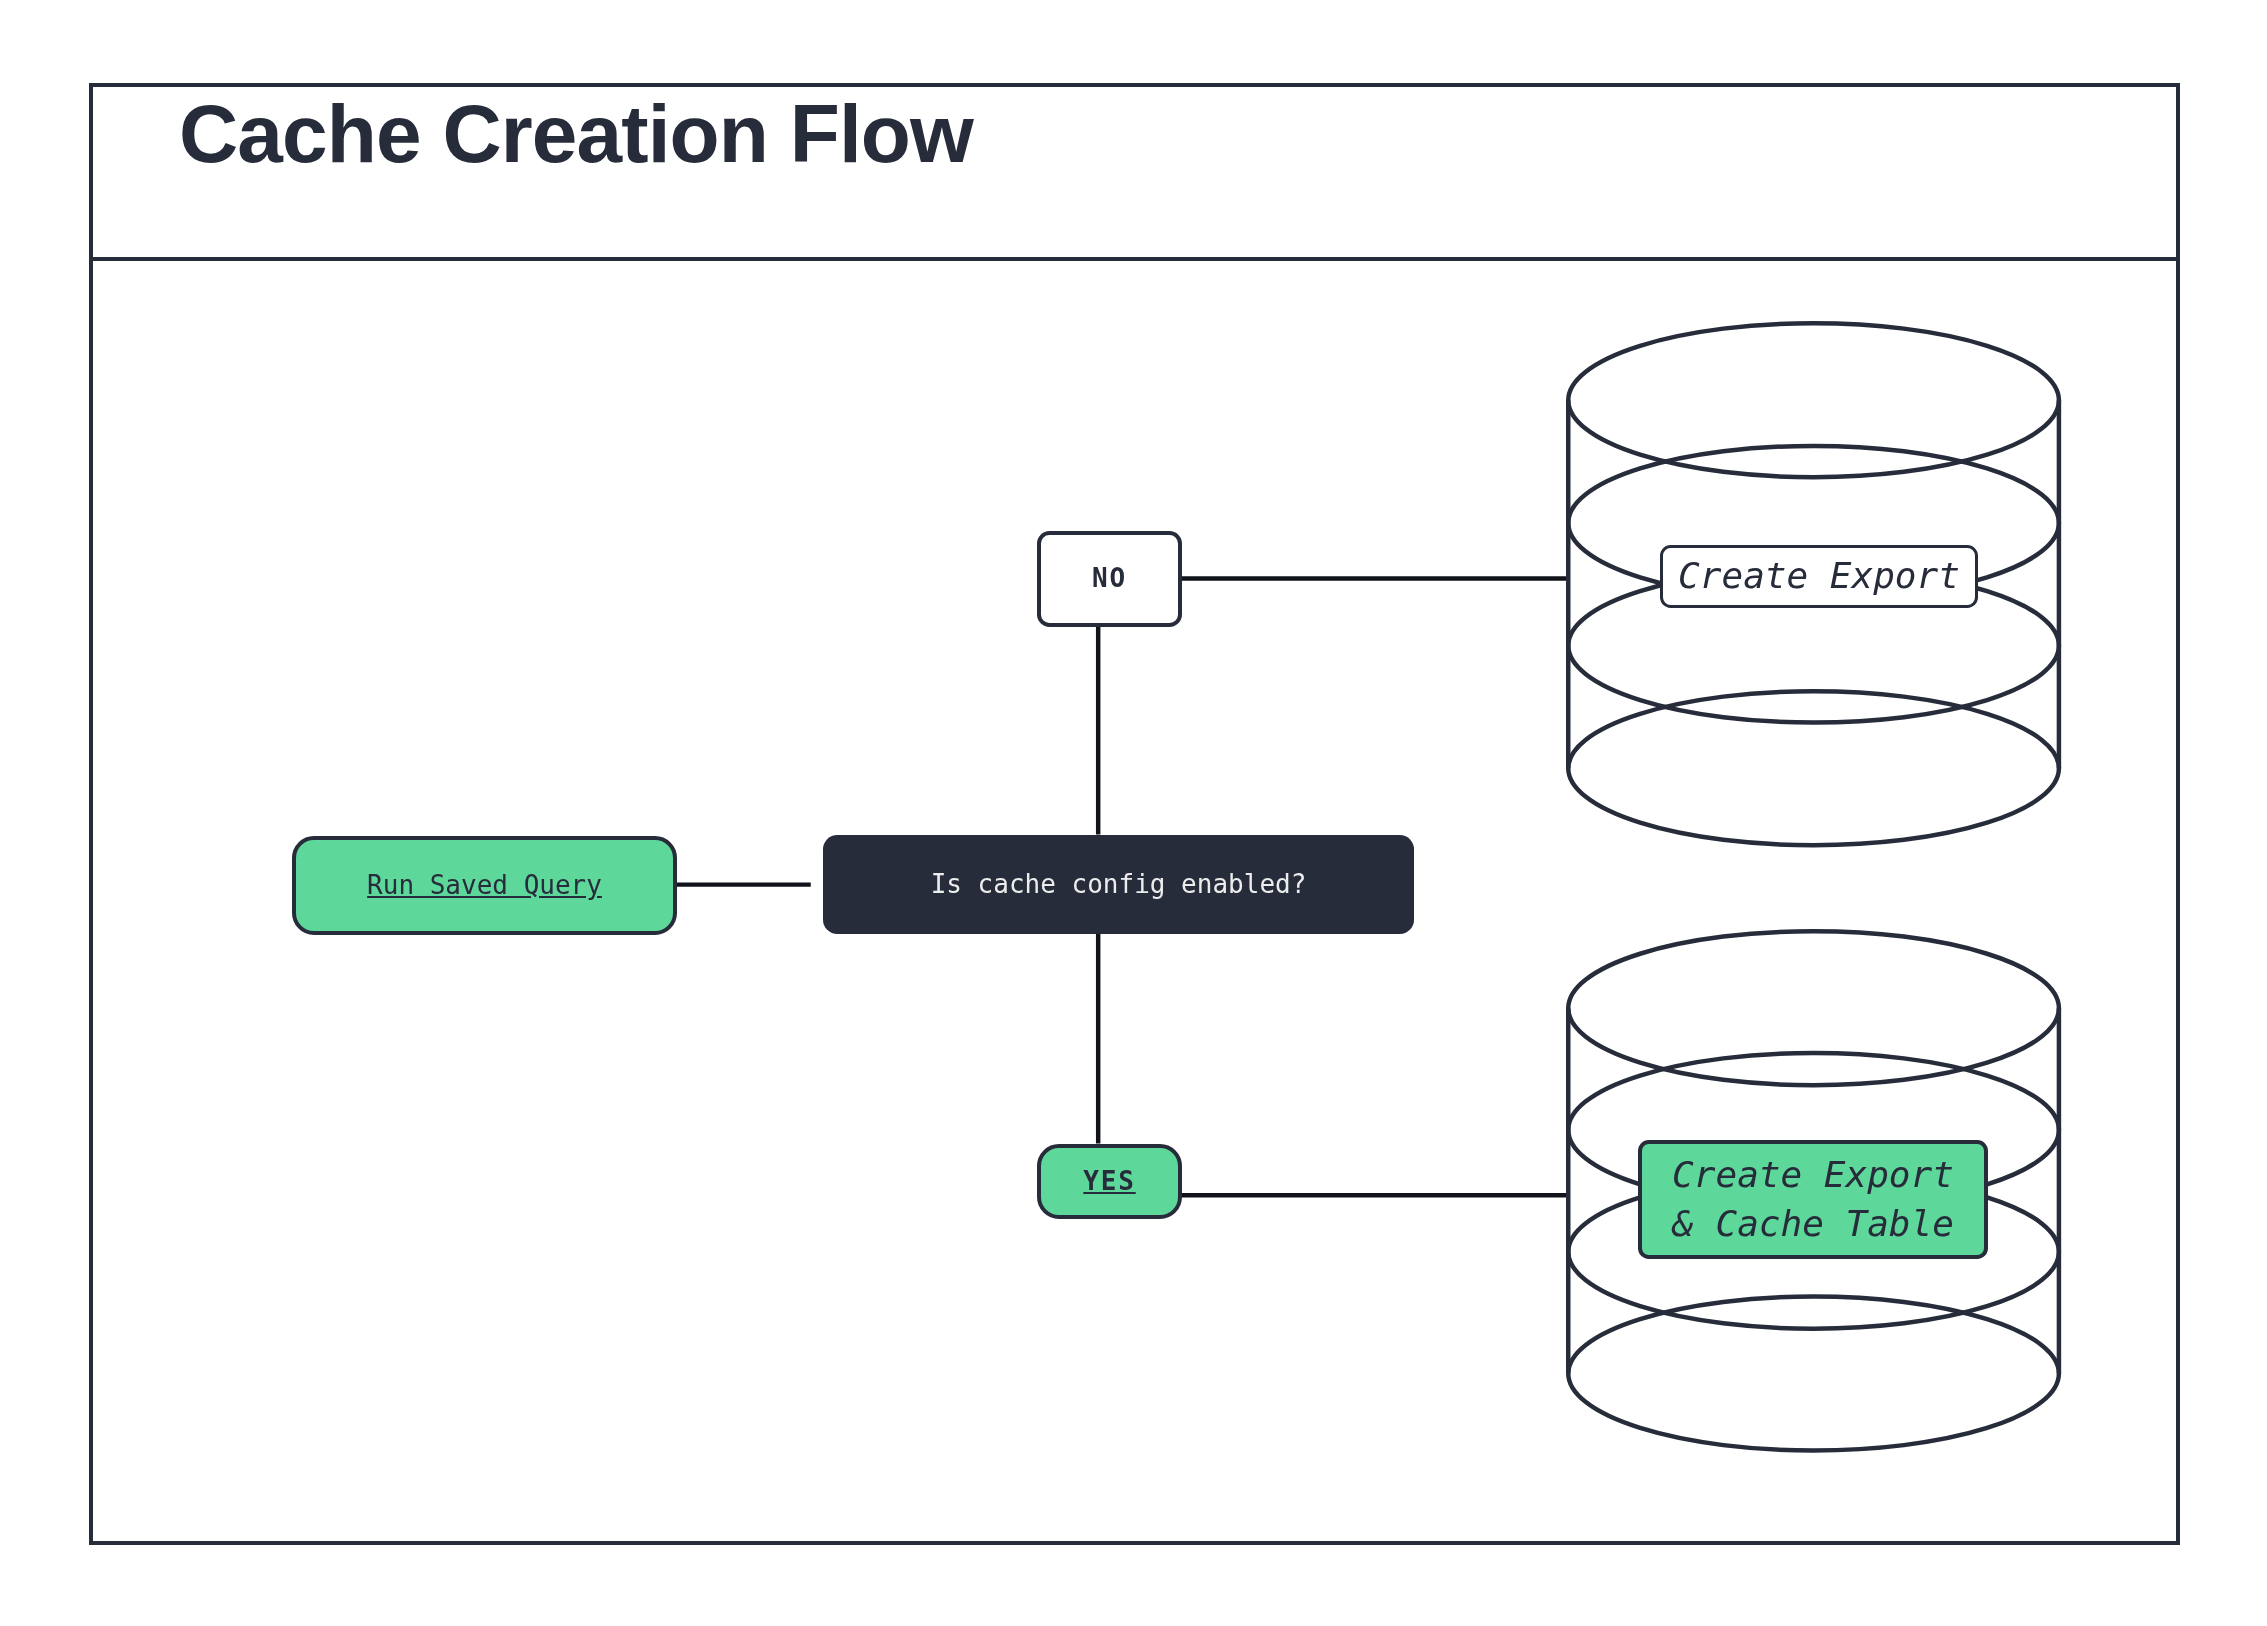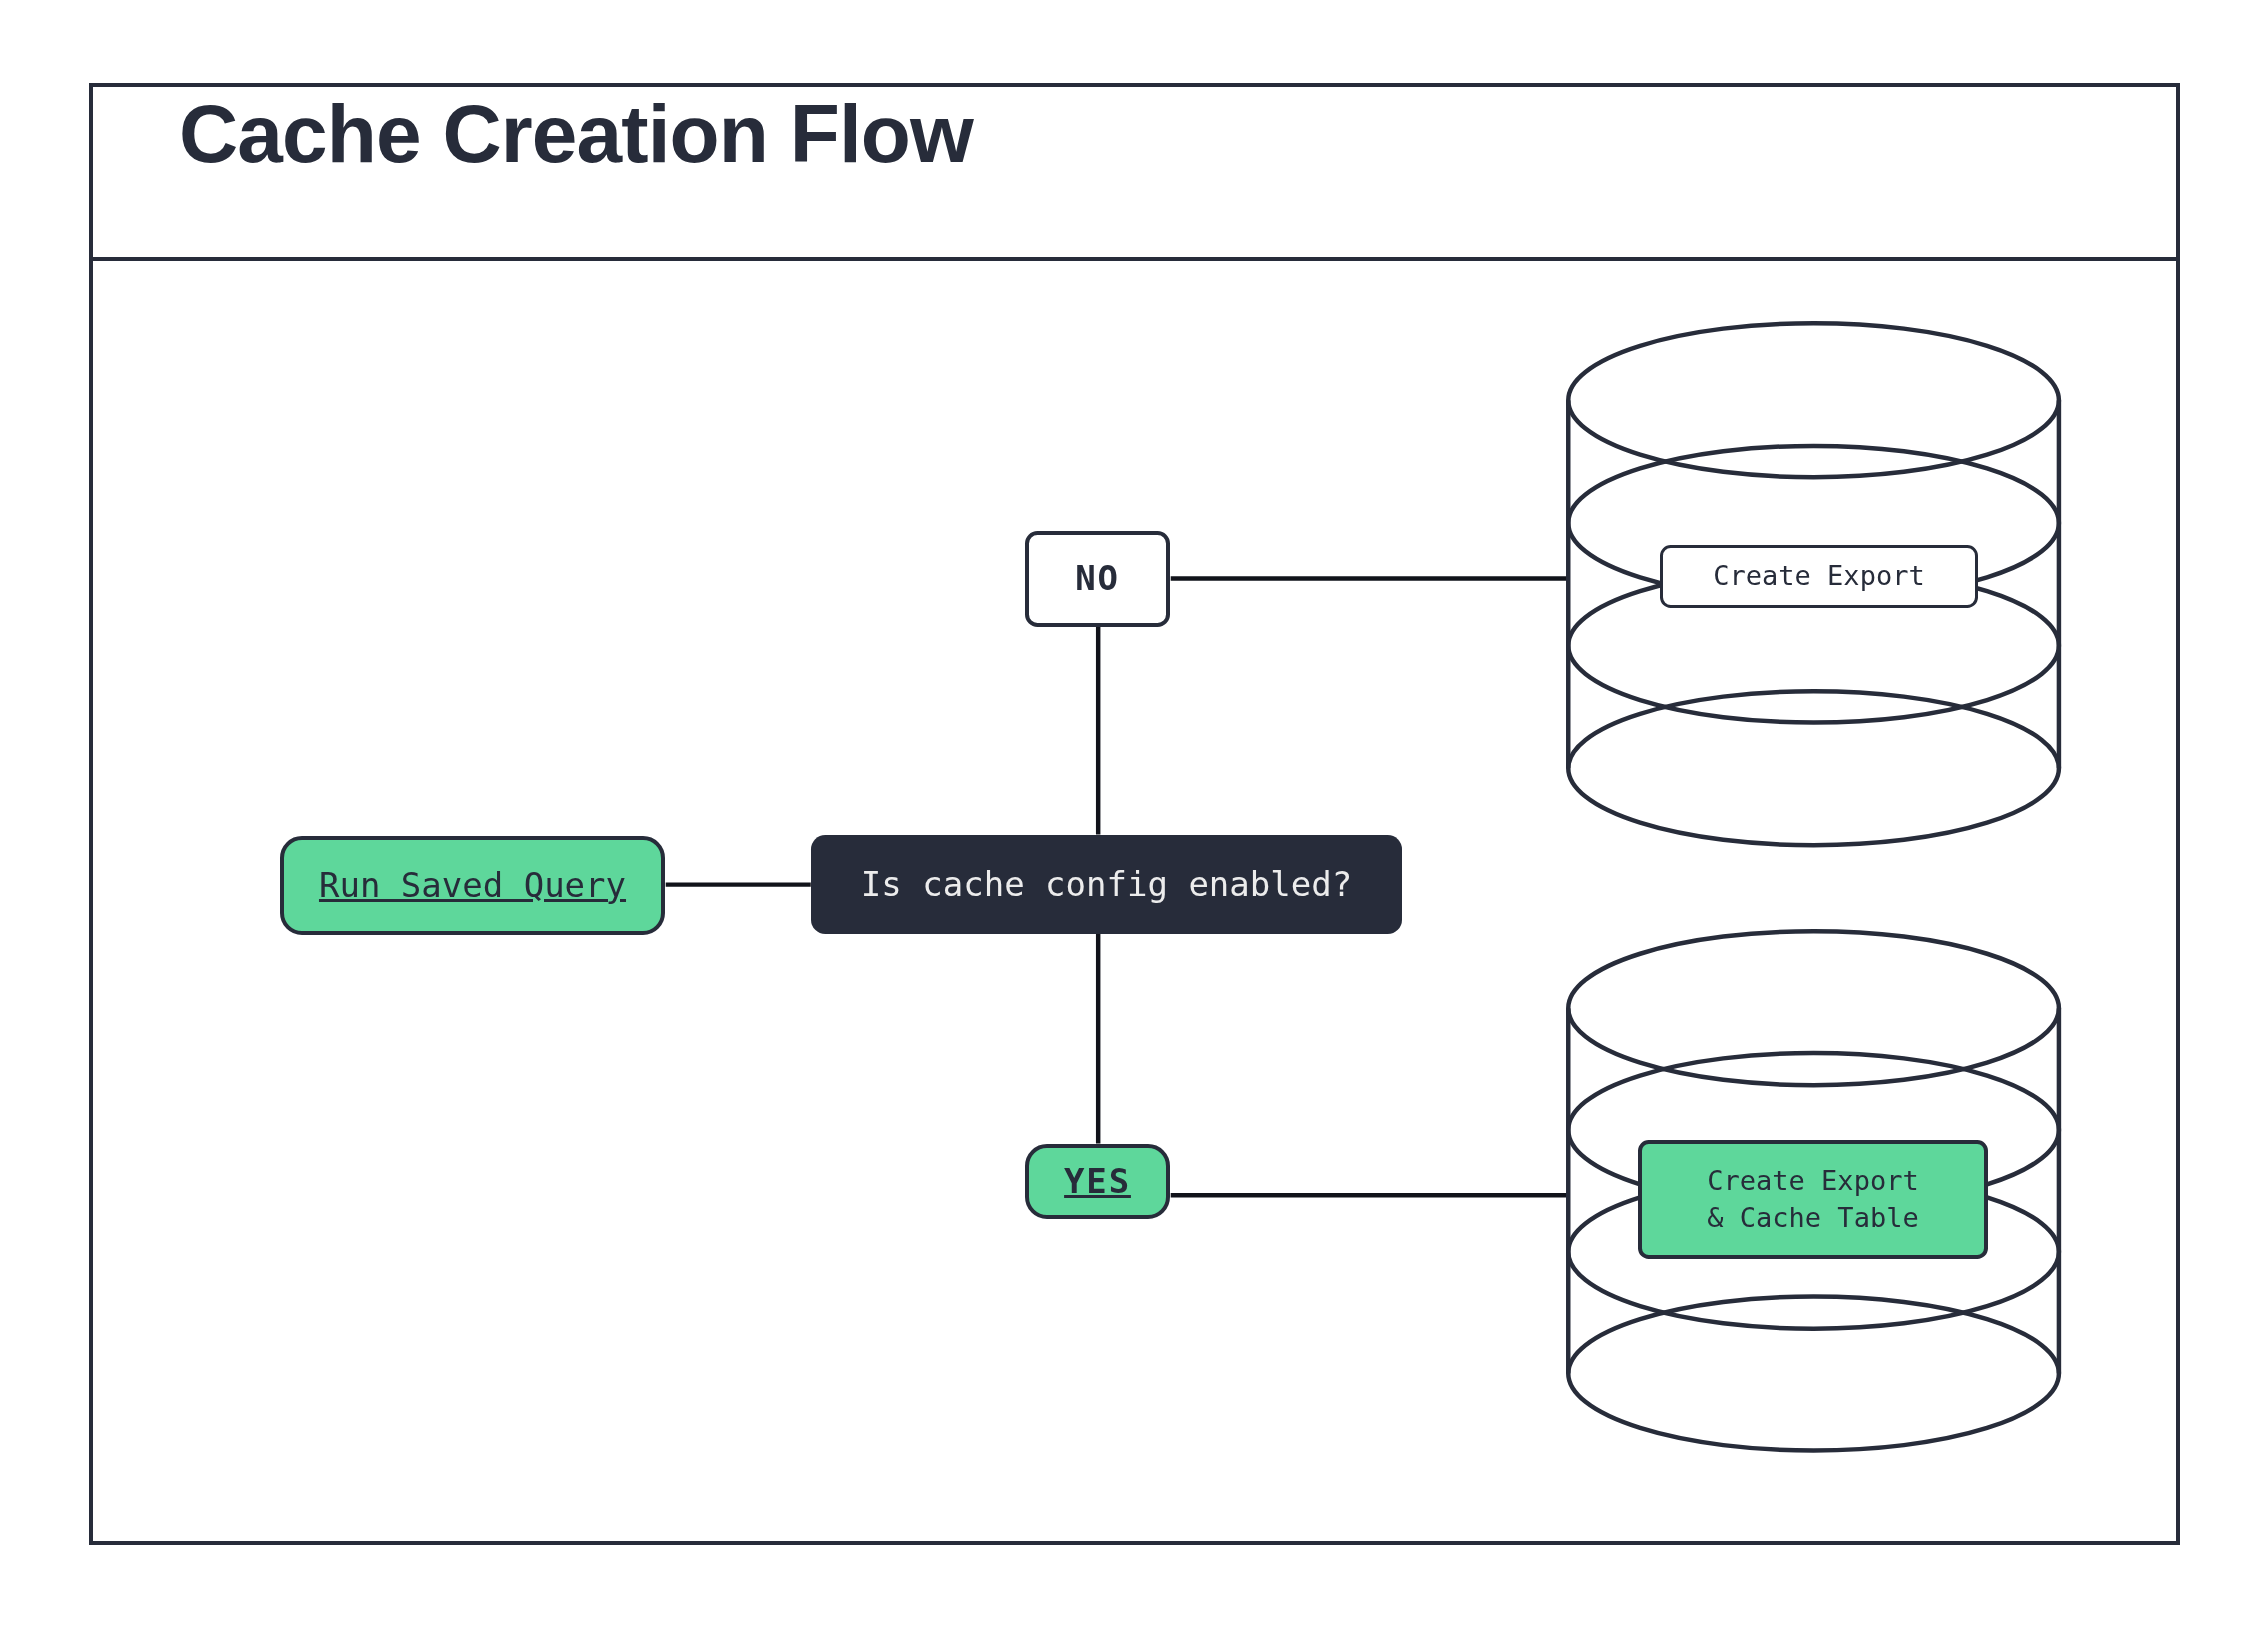--- a/index.html
+++ b/index.html
@@ -42,36 +42,38 @@
   }
   svg.layer{position:absolute;left:0;top:0;}
   .cyl{stroke:var(--ink);stroke-width:5;fill:none;}
   .conn{stroke:var(--line);stroke-width:5;fill:none;}
   .node{
     position:absolute;
     box-sizing:border-box;
     display:flex;align-items:center;justify-content:center;
     text-align:center;
     color:var(--ink);
-    font-size:34px;
+    font-size:26px;
     line-height:1.35;
+    margin-left:12px;
   }
   .node.green{background:var(--green);border:4.5px solid var(--ink);border-radius:22px;text-decoration:underline;}
   .node.white{background:var(--paper);border:4.5px solid var(--ink);border-radius:12.5px;}
   .node.dark{background:var(--ink);color:var(--light_text);border-radius:14.3px;}
   .node.bold{font-weight:bold;letter-spacing:1.8px;}
   .dblabel{
     position:absolute;
     box-sizing:border-box;
     display:flex;flex-direction:column;align-items:center;justify-content:center;
     text-align:center;
     color:var(--ink);
-    font-size:27px;
+    font-size:36px;
     line-height:1.35;
     border-radius:10.7px;
+    font-style:italic;
   }
   .dblabel.white{background:var(--paper);border:3.6px solid var(--ink);}
   .dblabel.green{background:var(--green);border:4.5px solid var(--ink);}
 </style>
 </head>
 <body>
 
 <div class="frame">
   <div class="titlebar">
     <h1 class="title">Cache Creation Flow</h1>

